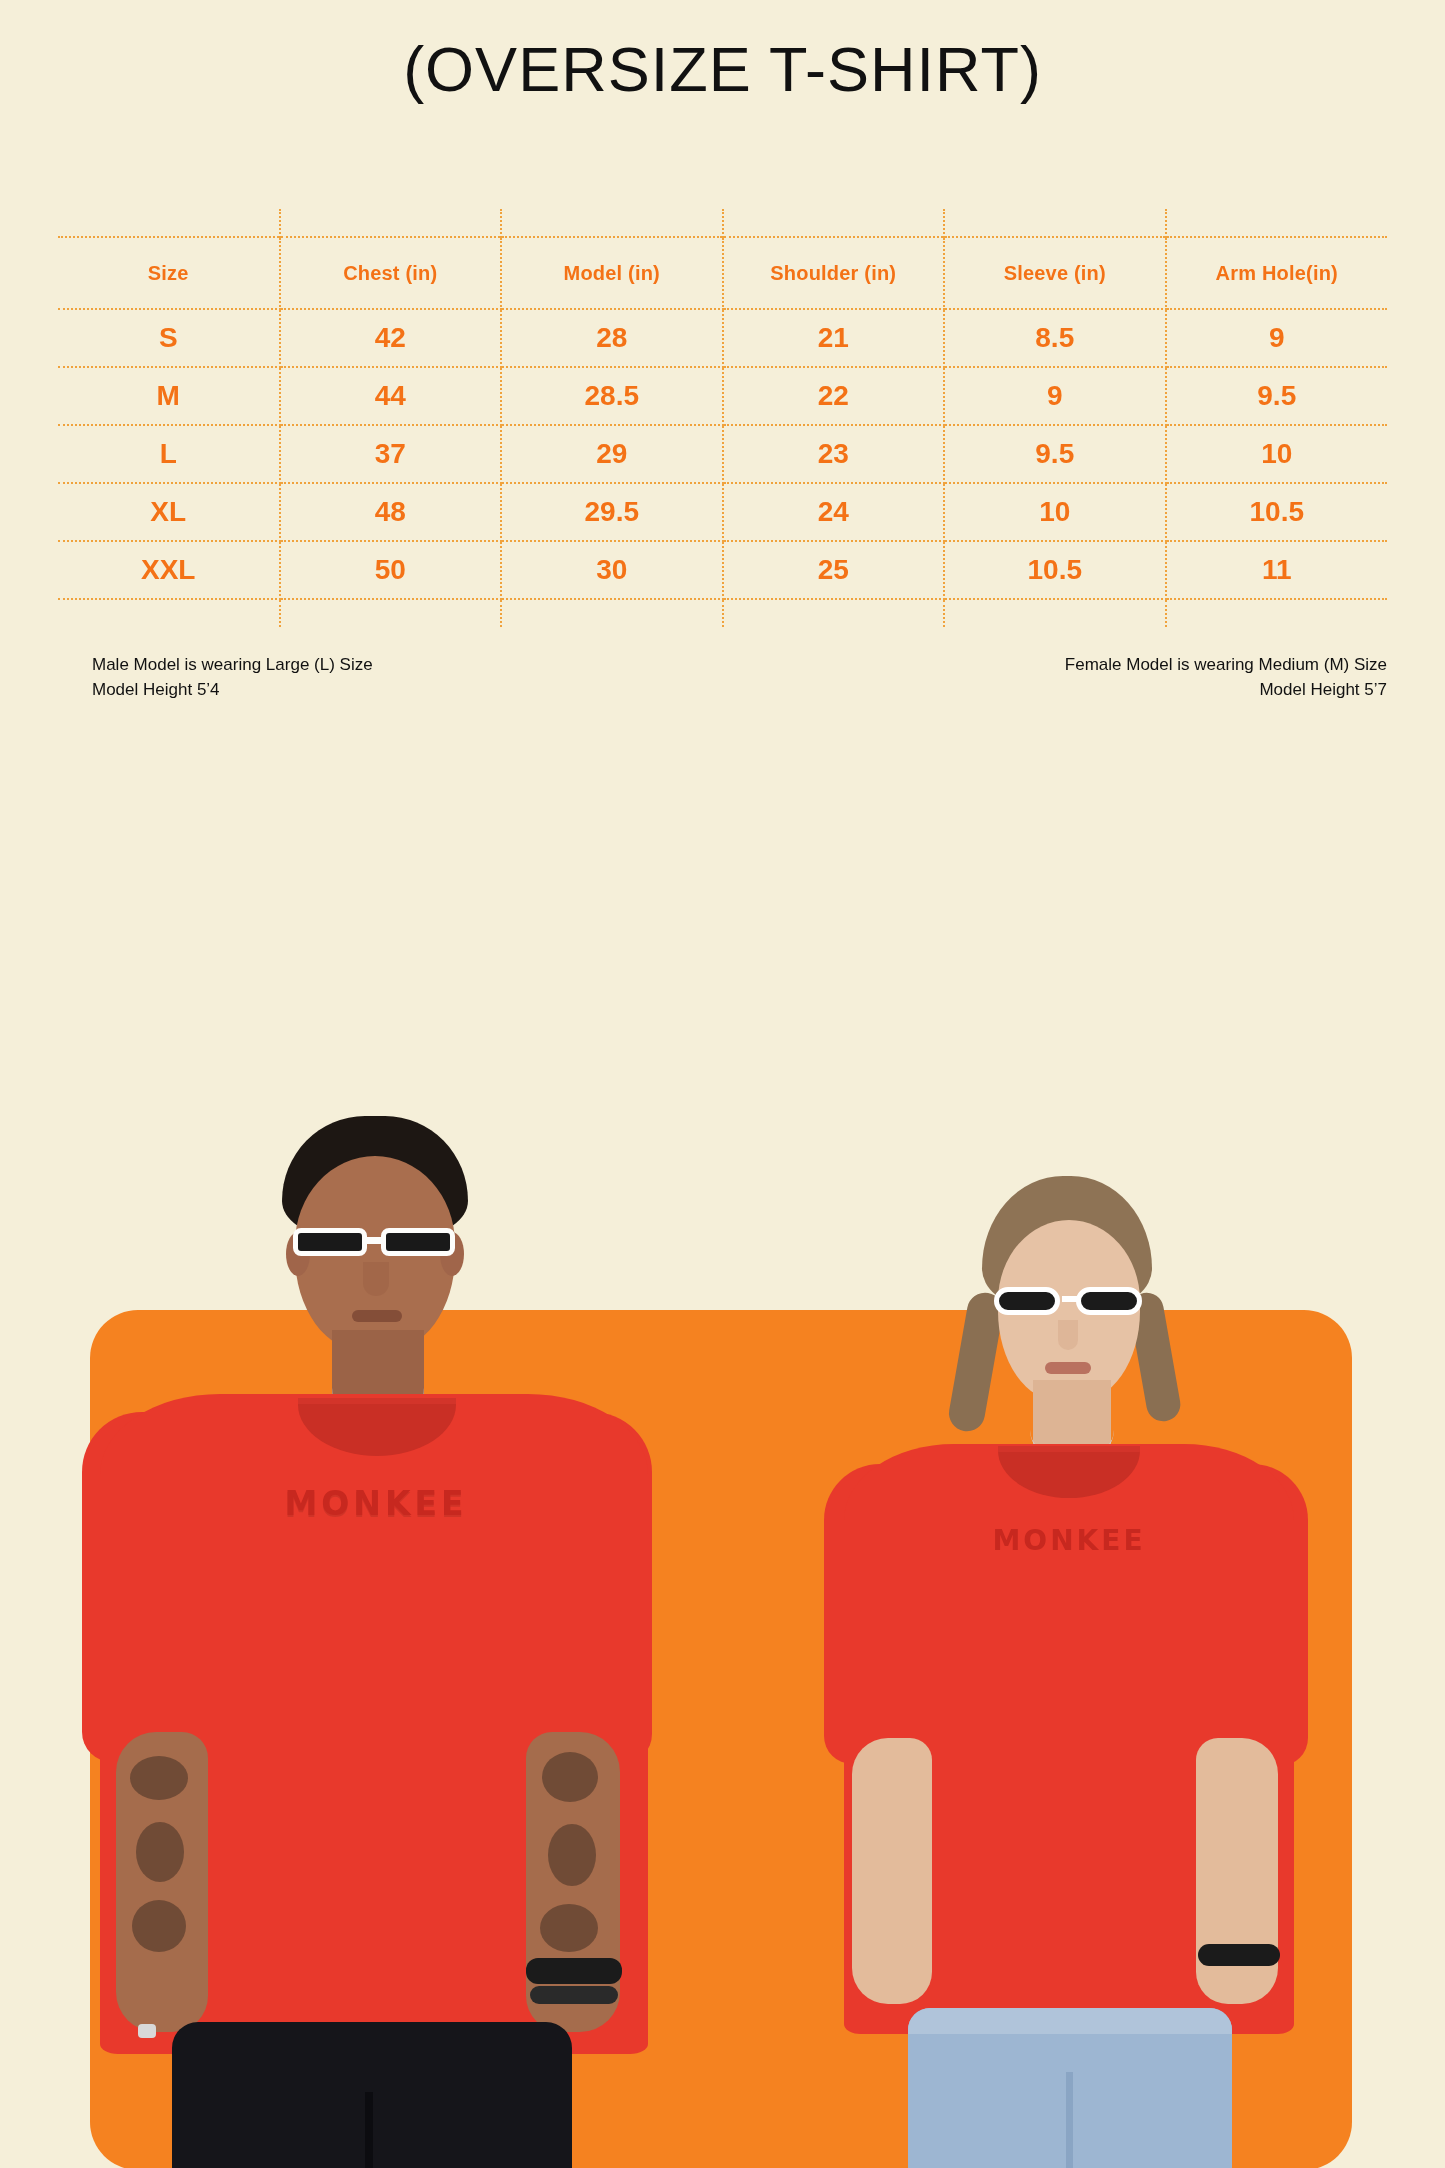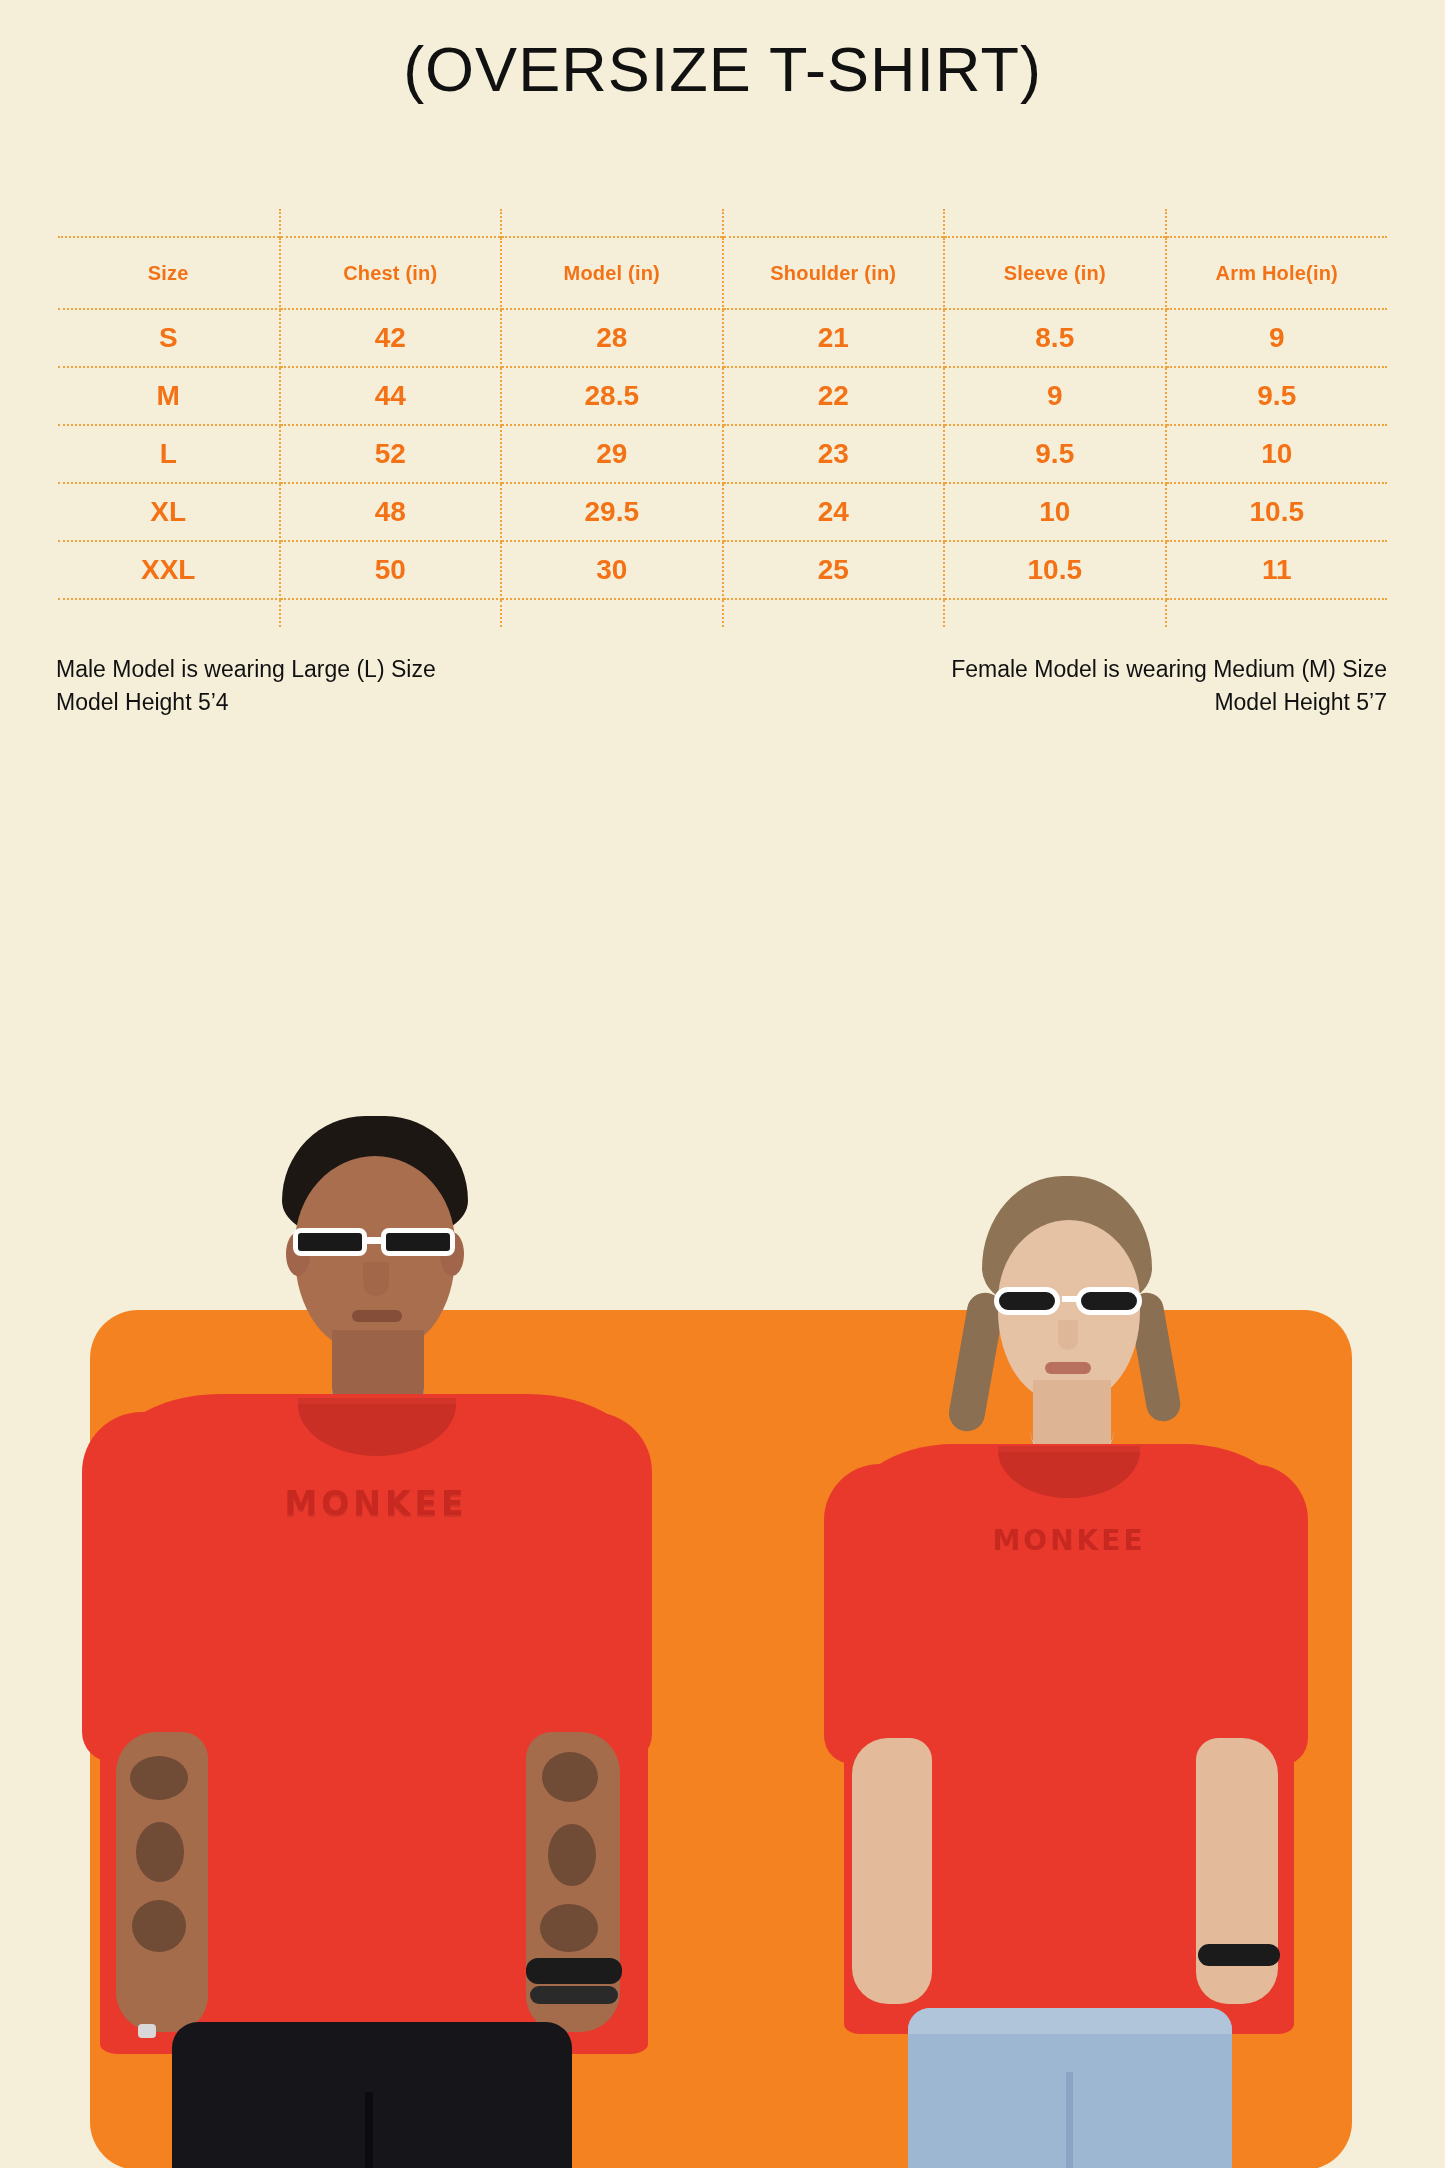--- a/index.html
+++ b/index.html
@@ -71,22 +71,22 @@
   tr.spacer td.edge { border: none; }
   thead tr th { border-top: none; }
   thead tr th:first-child, tbody tr td:first-child { border-left: none; }
   thead tr th:last-child, tbody tr td:last-child { border-right: none; }
   tbody tr:last-child td { border-bottom: none; }
 
   
   .captions {
     display: flex;
     justify-content: space-between;
-    margin: 26px 58px 0 56px;
-    font-size: 23px;
+    margin: 26px 58px 0 92px;
+    font-size: 17px;
     color: #111;
     line-height: 1.45;
   }
   .caption-left { text-align: left; }
   .caption-right { text-align: right; }
 
   
   .photo-area {
     position: absolute;
     left: 0;
@@ -290,21 +290,21 @@
         <tr>
           <td>M</td>
           <td>44</td>
           <td>28.5</td>
           <td>22</td>
           <td>9</td>
           <td>9.5</td>
         </tr>
         <tr>
           <td>L</td>
-          <td>52</td>
+          <td>37</td>
           <td>29</td>
           <td>23</td>
           <td>9.5</td>
           <td>10</td>
         </tr>
         <tr>
           <td>XL</td>
           <td>48</td>
           <td>29.5</td>
           <td>24</td>

